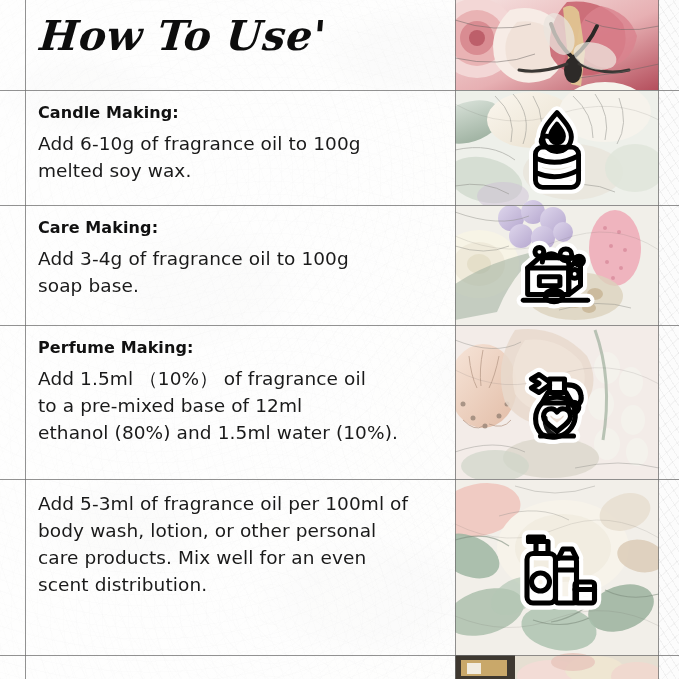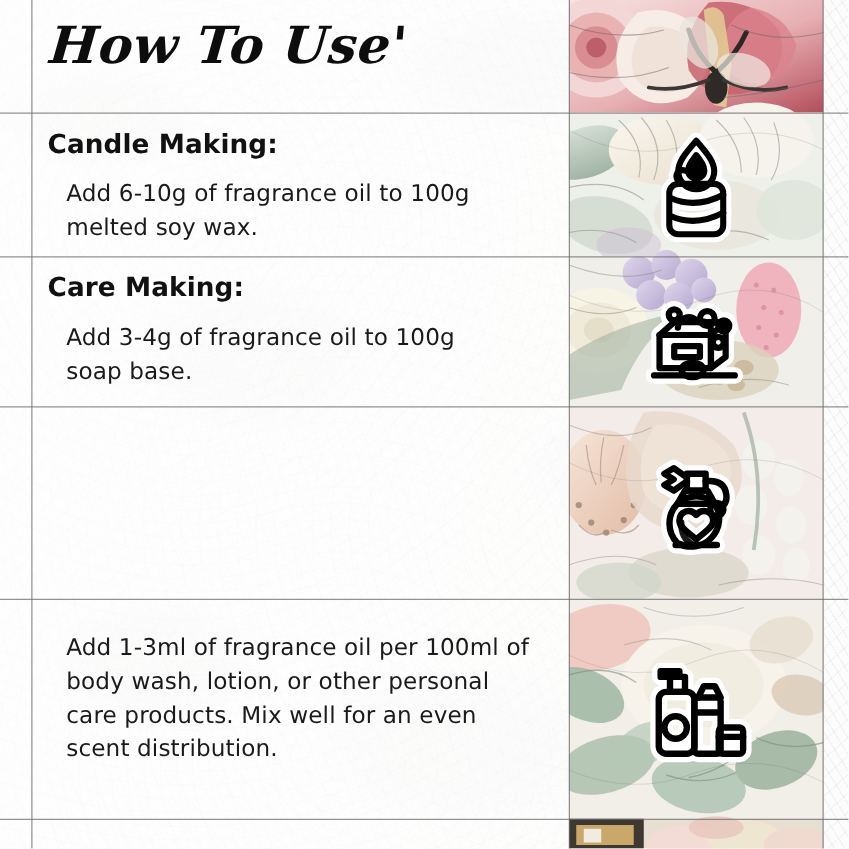--- a/index.html
+++ b/index.html
@@ -75,34 +75,34 @@
     color:#0d0d0d;
     white-space:nowrap;
     transform:skewX(-5deg);
   }
 
   
   .section{position:absolute;left:38px;width:410px;}
   .sec-head{
     font-family:"DejaVu Sans", sans-serif;
     font-weight:700;
-    font-size:21px;
+    font-size:16px;
     color:#111;
     letter-spacing:.1px;
     margin:0 0 8px 0;
     white-space:nowrap;
   }
   .sec-body{
     font-family:"DejaVu Sans", sans-serif;
     font-weight:400;
     font-size:18.5px;
     line-height:27px;
     color:#1a1a1a;
     letter-spacing:.1px;
-    margin:15px;
+    margin:0;
     white-space:pre-line;
   }
 
   
   .icon-wrap{position:absolute;left:455px;width:204px;display:flex;align-items:center;justify-content:center;}
   .icon-wrap svg{display:block;}
 </style>
 </head>
 <body>
 
@@ -355,20 +355,26 @@
         <path d="M22 28 a6 6 0 0 1 11 -3 a5 5 0 0 1 7 5"></path>
         <circle cx="20" cy="21" r="3"></circle>
         <circle cx="38" cy="23" r="4"></circle>
         <circle cx="47" cy="27" r="3"></circle>
         <circle cx="44" cy="36" r="3"></circle>
         <ellipse cx="30" cy="51" rx="6" ry="4"></ellipse>
       </g>
     </svg>
   </div>
 
+  <div class="section" style="top:338px;">
+    <div class="sec-head">Perfume Making:</div>
+    <div class="sec-body">Add 1.5ml （10%） of fragrance oil
+to a pre-mixed base of 12ml
+ethanol (80%) and 1.5ml water (10%).</div>
+  </div>
   <div class="icon-wrap" style="top:345px;height:110px;">
     <svg width="96" height="96" viewBox="0 0 64 64">
       <g fill="none" stroke="#ffffff" stroke-width="9" stroke-linecap="round" stroke-linejoin="round">
         <path d="M22 34 a14 13 0 0 1 20 0 a15 15 0 0 1 -20 21 a15 15 0 0 1 0 -21z"></path>
         <rect x="27" y="18" width="10" height="9"></rect>
         <path d="M26 27 h12 l4 7 h-20z"></path>
         <path d="M37 22 q10 -1 11 7 q1 6 -5 7"></path>
         <circle cx="43" cy="37" r="3.5"></circle>
         <path d="M27 20 l-7 -5 l-5 3 l5 3 l-5 3 l5 3 l7 -5"></path>
         <path d="M32 40 c3 -4 9 -2 9 3 c0 4 -6 7 -9 10 c-3 -3 -9 -6 -9 -10 c0 -5 6 -7 9 -3z"></path>
@@ -382,21 +388,21 @@
         <circle cx="43" cy="37" r="3.5"></circle>
         <path d="M27 20 l-7 -5 l-5 3 l5 3 l-5 3 l5 3 l7 -5"></path>
         <path d="M32 40 c3 -4 9 -2 9 3 c0 4 -6 7 -9 10 c-3 -3 -9 -6 -9 -10 c0 -5 6 -7 9 -3z"></path>
         <path d="M21 56 h22"></path>
         <path d="M24 44 q0 8 5 11" opacity=".9"></path>
       </g>
     </svg>
   </div>
 
   <div class="section" style="top:490px;">
-    <div class="sec-body">Add 1-3ml of fragrance oil per 100ml of
+    <div class="sec-body">Add 5-3ml of fragrance oil per 100ml of
 body wash, lotion, or other personal
 care products. Mix well for an even
 scent distribution.</div>
   </div>
   <div class="icon-wrap" style="top:510px;height:120px;">
     <svg width="96" height="96" viewBox="0 0 64 64">
       <g fill="none" stroke="#ffffff" stroke-width="9" stroke-linecap="round" stroke-linejoin="round">
         <rect x="12" y="21" width="19" height="33" rx="4"></rect>
         <rect x="18" y="13" width="8" height="8"></rect>
         <path d="M18 13 h-5 v-3 h10 v3"></path>

